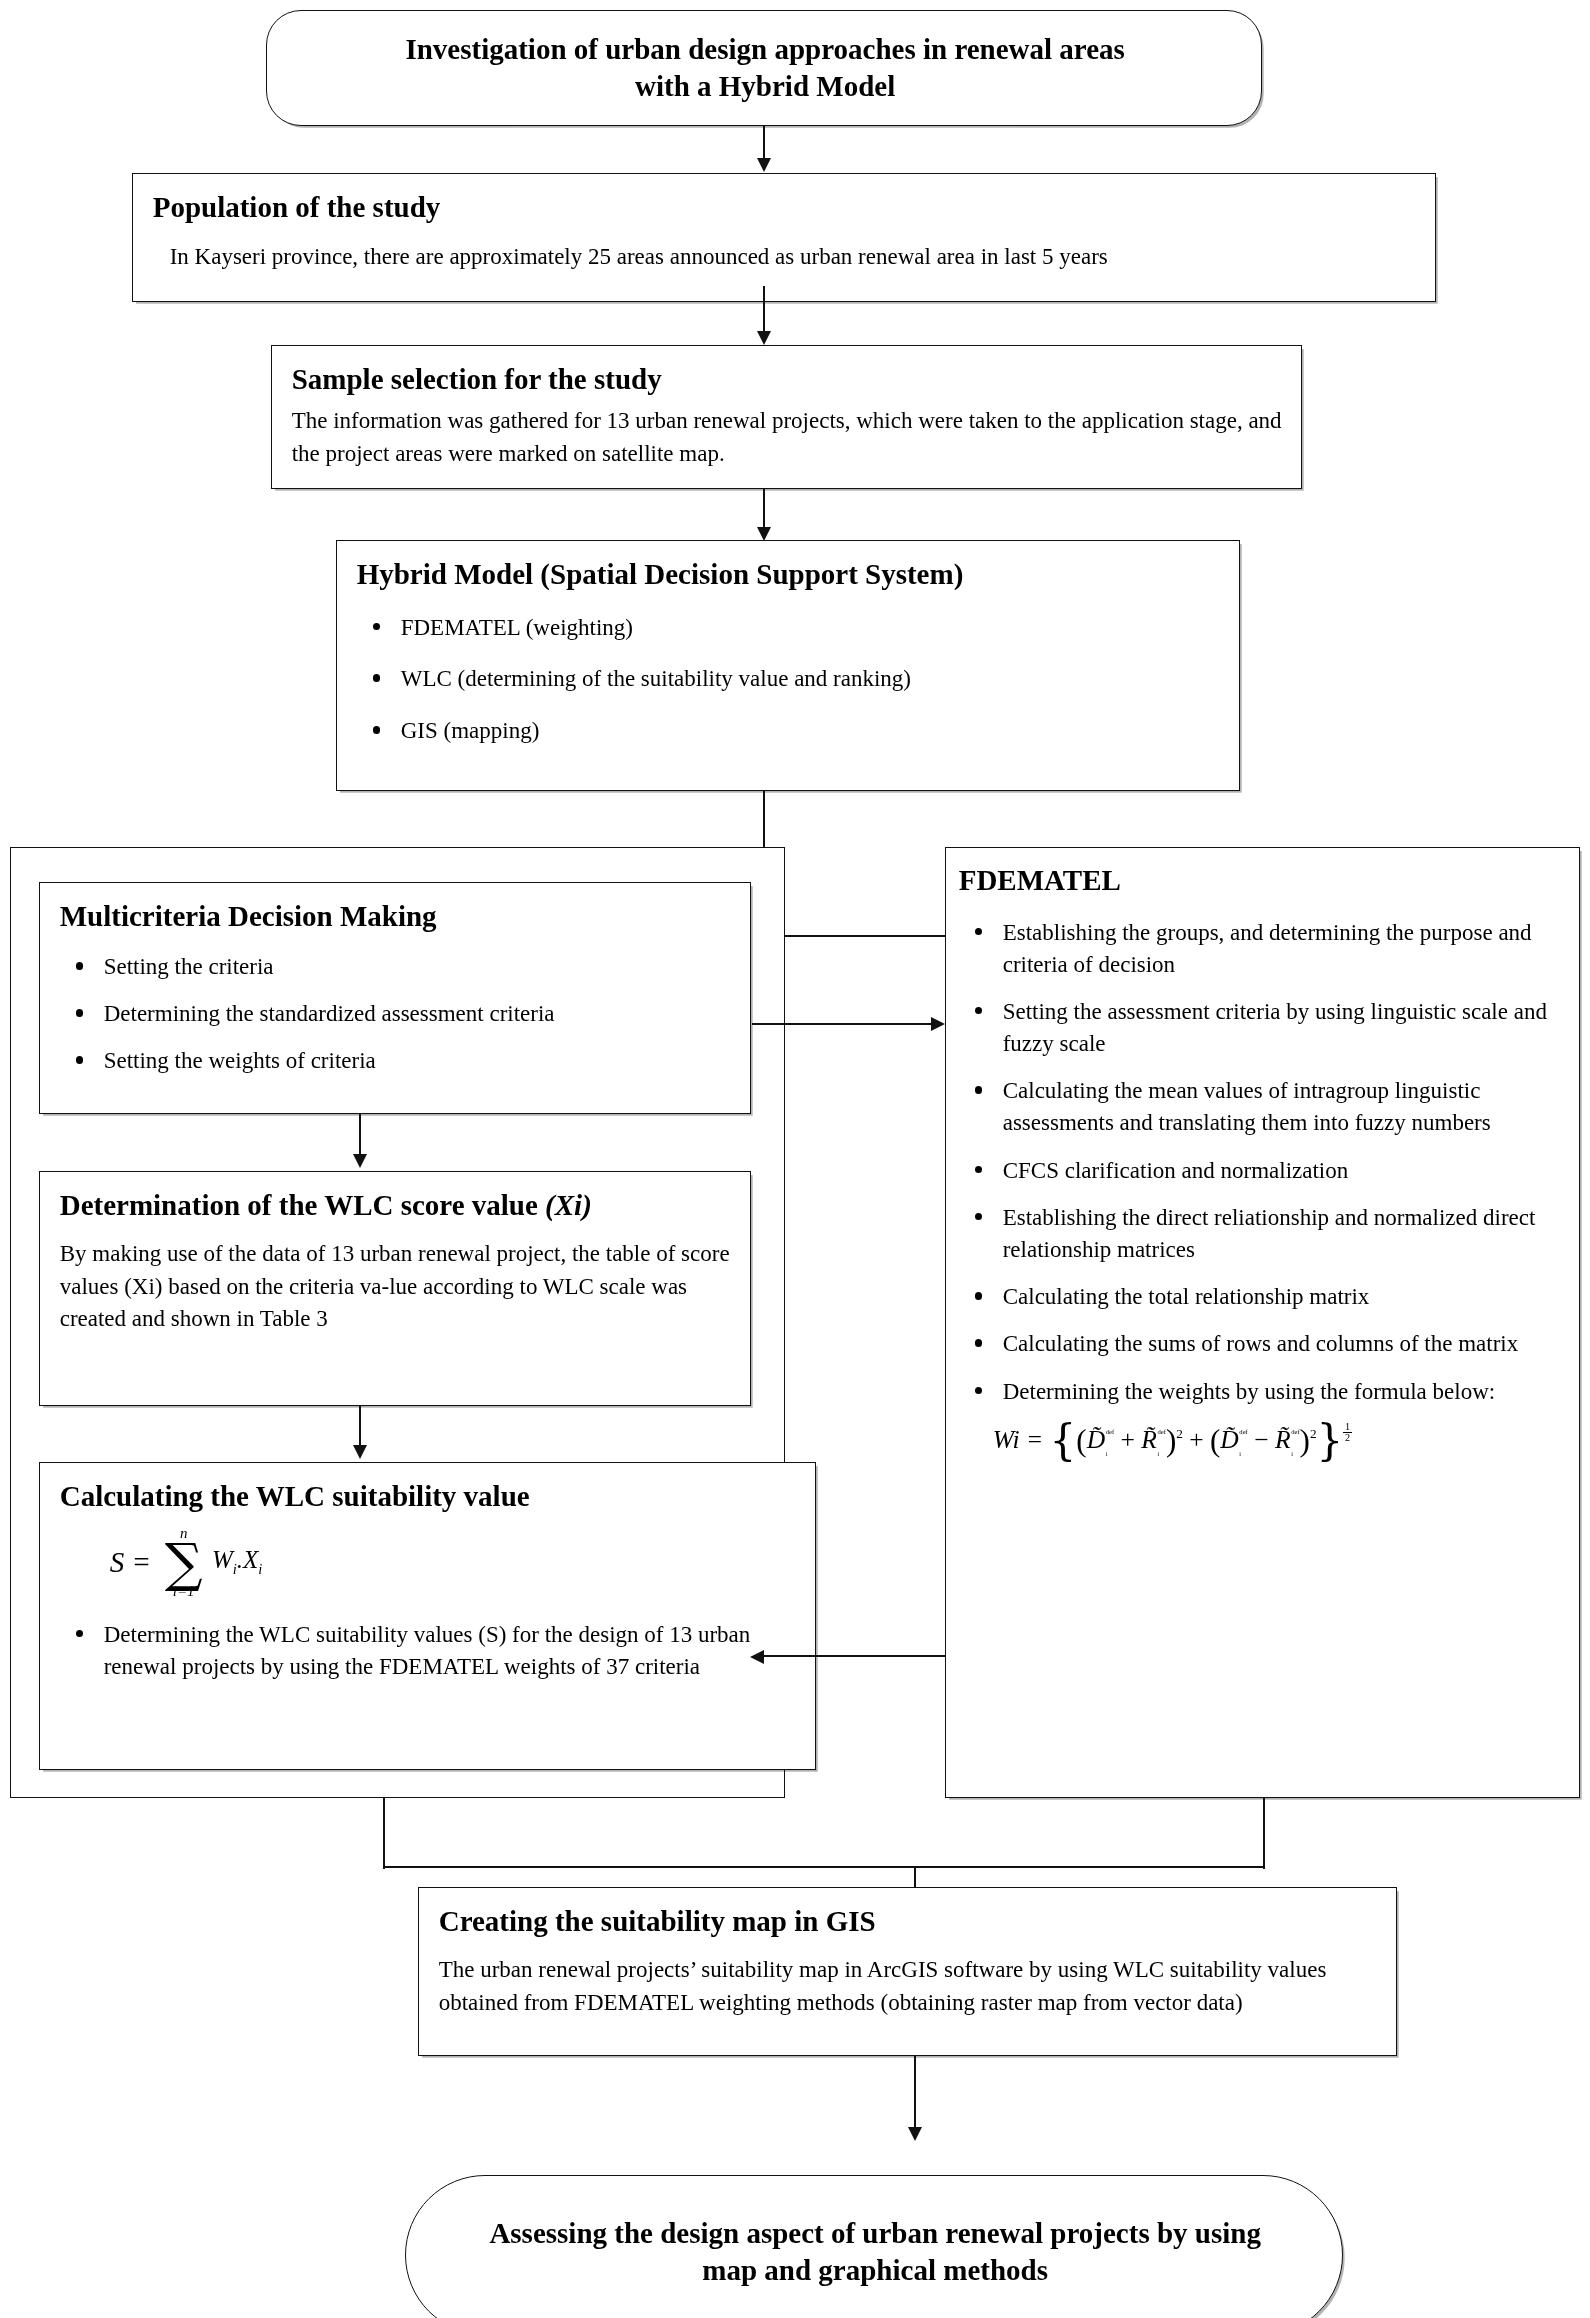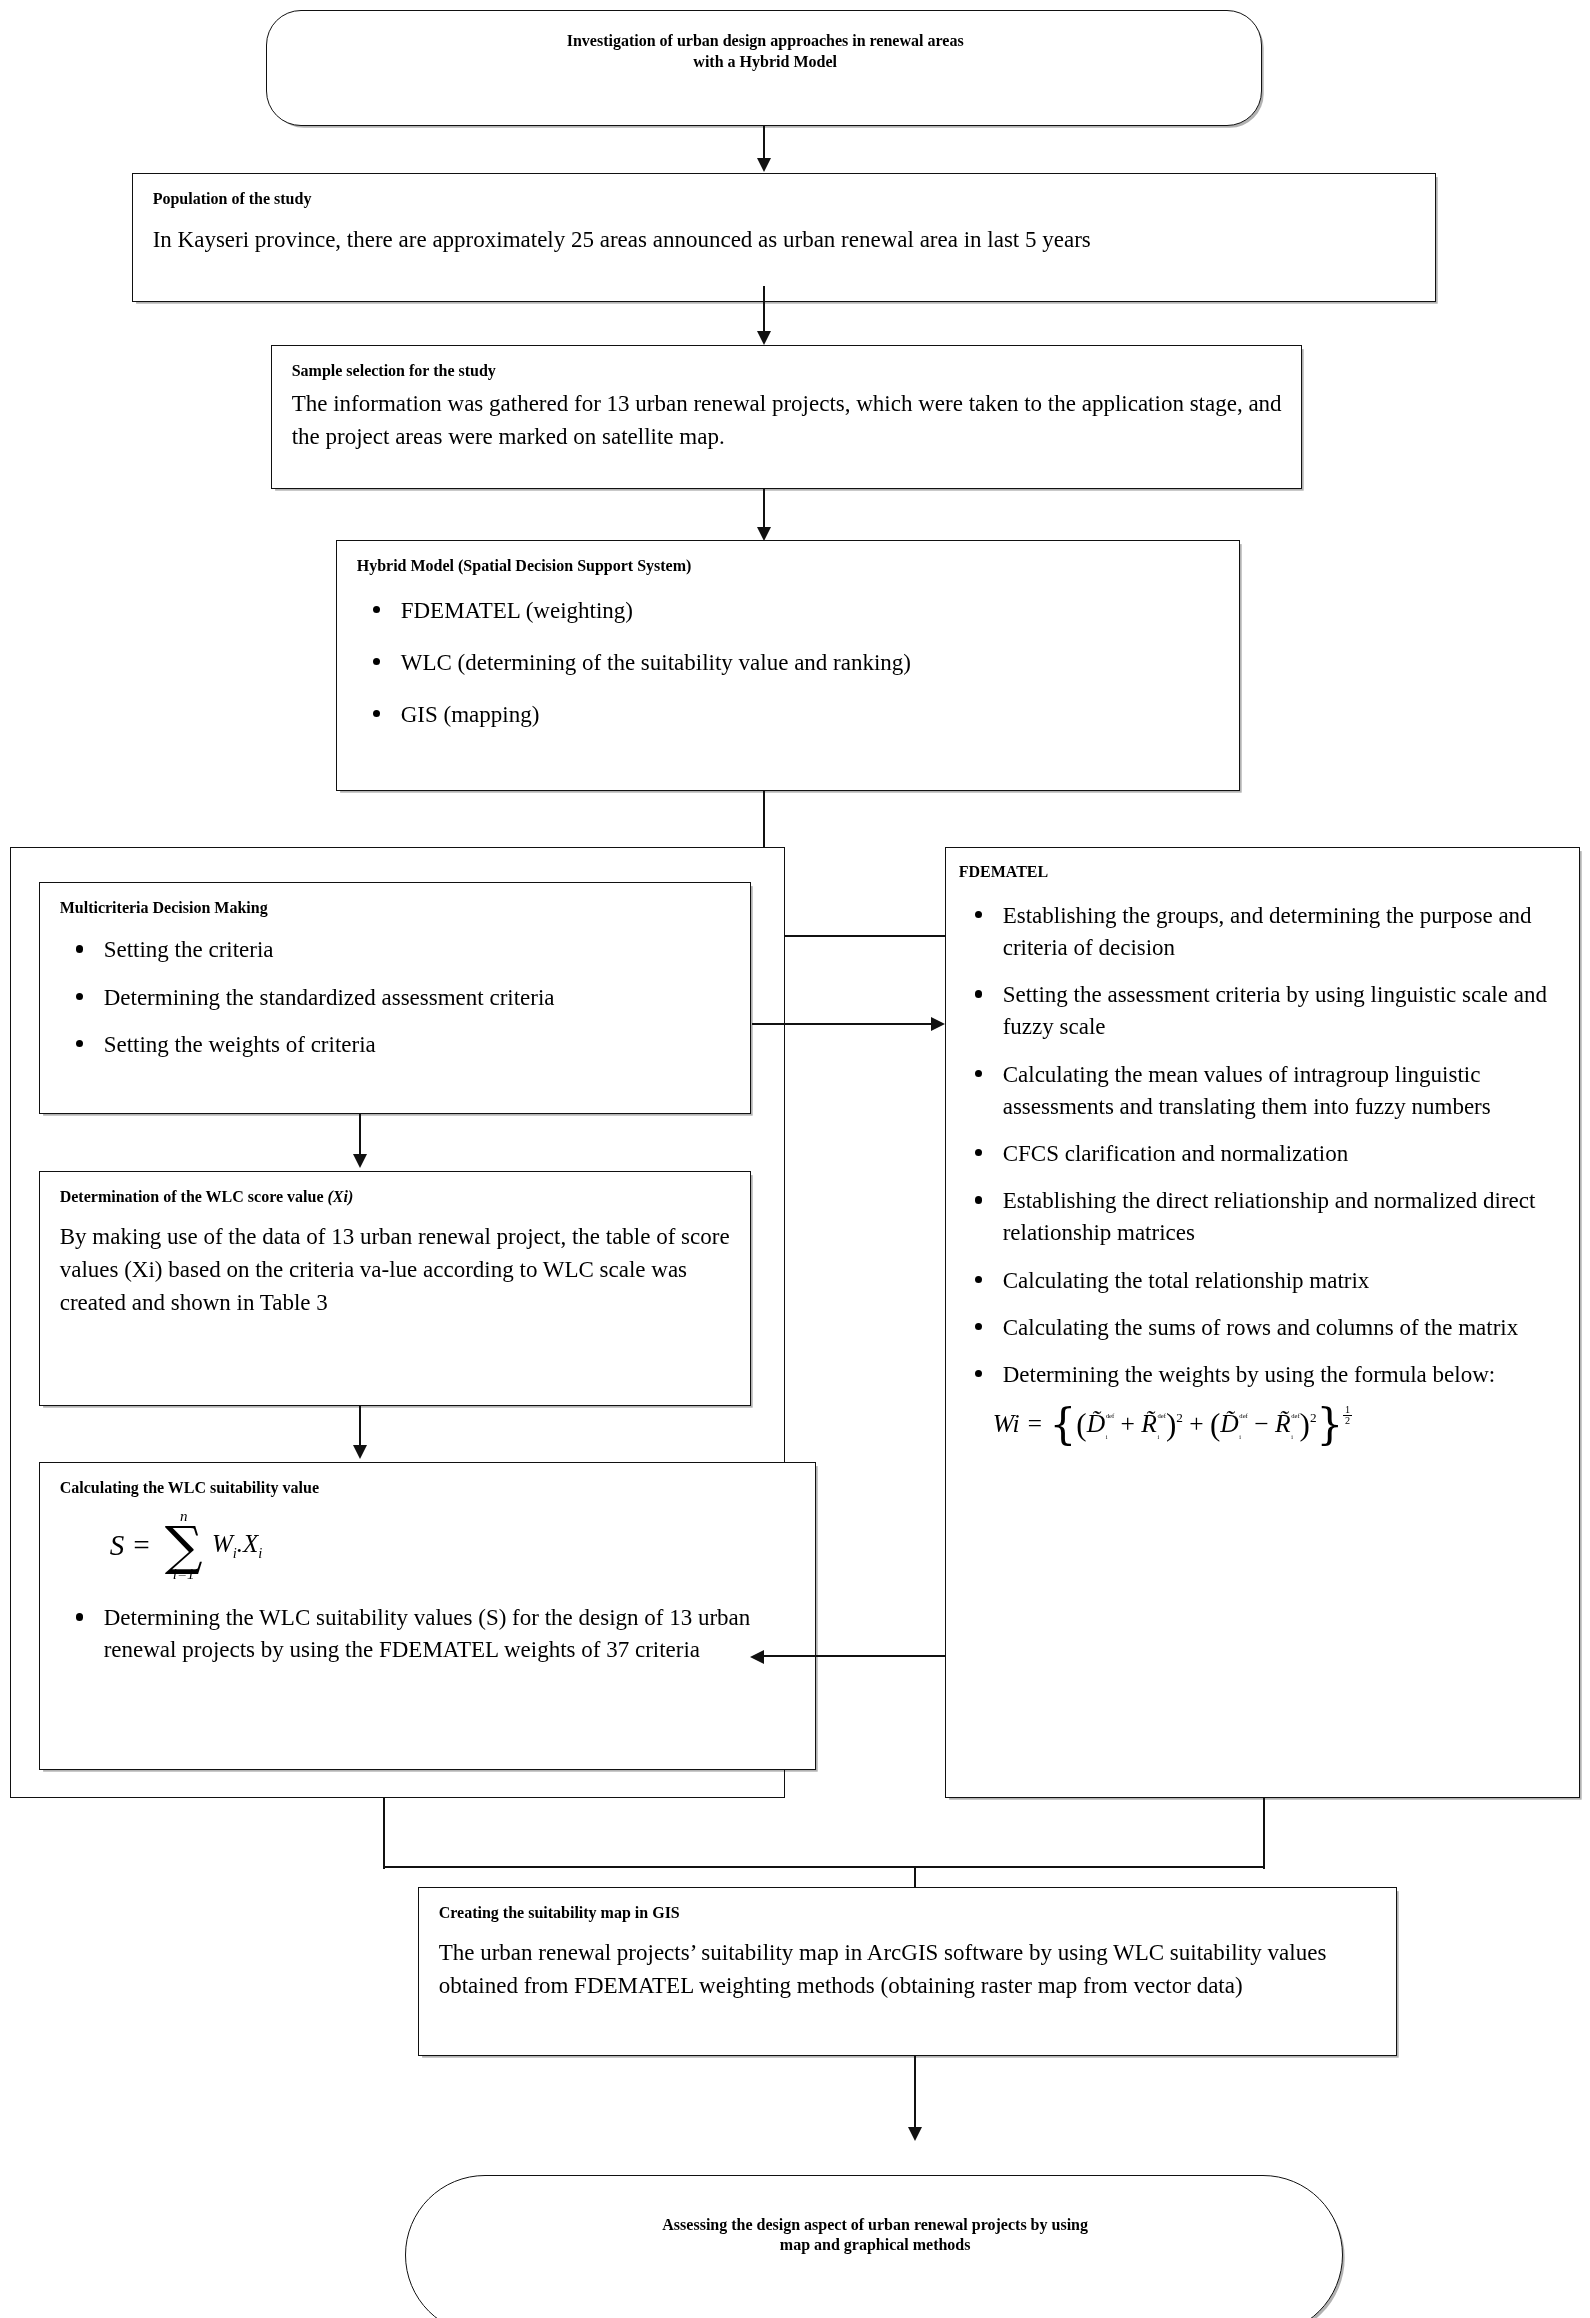--- a/index.html
+++ b/index.html
@@ -18,21 +18,21 @@
     background:#fff;
     border:1.7px solid #111;
     box-shadow:2.9px 2.9px 0 -1.2px rgba(0,0,0,0.30);
   }
   .node.plain{box-shadow:none;}
   .node.rounded{border-radius:35px;}
   .node.stadium{border-radius:133px;margin-top:32px;}
 
   .title{
     font-weight:bold;
-    font-size:16px;
+    font-size:29px;
     line-height:1.28;
     margin:0;
   }
   .title .ital{font-style:italic;}
   .body{
     font-size:23px;
     line-height:1.42;
     margin:0;
   }
   .pad{padding:15px 17.4px 12.7px 19.7px;}
@@ -134,21 +134,21 @@
       <div class="title">Investigation of urban design approaches in renewal areas</div>
       <div class="title">with a Hybrid Model</div>
     </div>
   </div>
   <div class="vline" style="left:763px;top:126px;width:2.3px;height:36px;"></div>
   <div class="arrowdown" style="left:757px;top:158px;"></div>
 
   <div class="node" style="left:132px;top:173px;width:1304px;height:129px;">
     <div class="pad">
       <div class="title">Population of the study</div>
-      <div class="body" style="margin-top:15px;">In Kayseri province, there are approximately 25 areas announced as urban renewal area in last 5 years</div>
+      <div class="body" style="margin-top:15px;margin-left:17px;">In Kayseri province, there are approximately 25 areas announced as urban renewal area in last 5 years</div>
     </div>
   </div>
   <div class="vline" style="left:763px;top:286px;width:2.3px;height:50px;"></div>
   <div class="arrowdown" style="left:757px;top:331px;"></div>
 
   <div class="node" style="left:271px;top:345px;width:1031px;height:144px;">
     <div class="pad">
       <div class="title">Sample selection for the study</div>
       <div class="body" style="margin-top:7px;">The information was gathered for 13 urban renewal projects, which were taken to the application stage, and the project areas were marked on satellite map.</div>
     </div>

